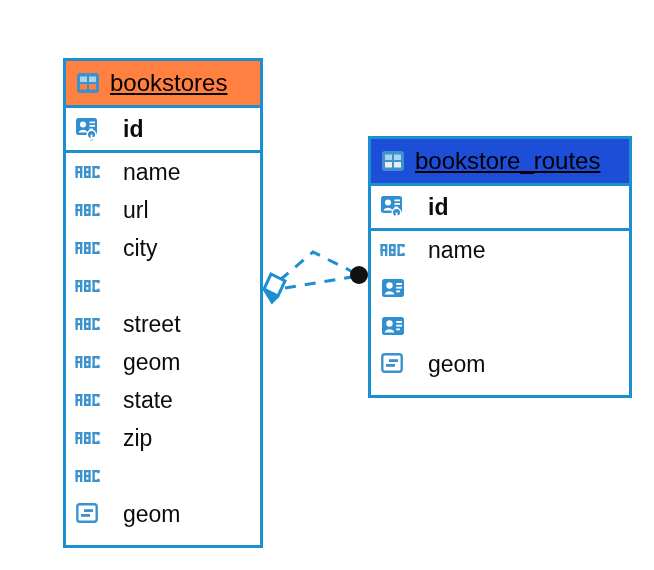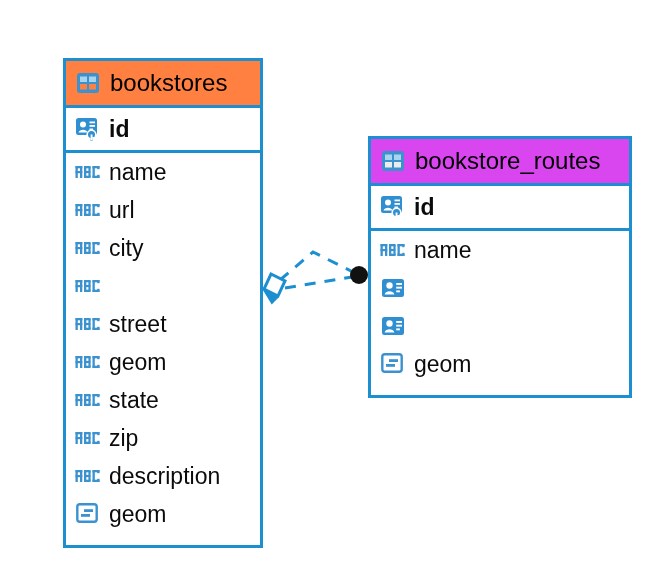--- a/index.html
+++ b/index.html
@@ -31,23 +31,24 @@
   .entity-header {
     display: flex;
     align-items: center;
     box-sizing: border-box;
     height: 44px;
     padding: 0 8px 0 9px;
     gap: 9px;
     font-size: 24px;
     color: #000000;
     white-space: nowrap;
+    text-decoration: underline;
   }
   .entity-header.orange { background: #ff8040; }
-  .entity-header.grey   { background: #d946ef; }
+  .entity-header.grey   { background: #1d4ed8; }
 
   .header-sep {
     height: 3px;
     background: #1b8fd0;
   }
 
   .pk-section { background: #ffffff; }
 
   .field-row {
     display: flex;
@@ -55,21 +56,21 @@
     box-sizing: border-box;
     height: 38px;
     padding: 0 8px 0 9px;
     gap: 8px;
     font-size: 23px;
     color: #0b0b0b;
     white-space: nowrap;
   }
   .field-row.pk { font-weight: bold; height: 42px; }
 
-  .field-label { line-height: 1; }
+  .field-label { line-height: 1; margin-left: 14px; }
 
   .icon {
     flex: 0 0 auto;
     display: inline-flex;
     align-items: center;
     justify-content: center;
     width: 26px;
     height: 26px;
   }
   .icon svg { display: block; }
@@ -356,21 +357,20 @@
               <rect x="13.4" y="2" width="2.2" height="4.5"></rect>
                 <rect x="13.4" y="7.6" width="2.2" height="4.5"></rect>
               <rect x="17.5" y="1" width="2.3" height="12"></rect>
                 <rect x="17.5" y="1" width="7" height="2.3"></rect>
               <rect x="17.5" y="10.7" width="7" height="2.3"></rect>
                 <rect x="22.2" y="1" width="2.3" height="3.2"></rect>
               <rect x="22.2" y="9.8" width="2.3" height="3.2"></rect>
             </g>
           </svg>
         </span>
-        <span class="field-label">description</span>
       </div>
 
       <div class="field-row">
         <span class="icon">
           <svg width="24" height="22" viewBox="0 0 24 22">
             <rect x="1.3" y="1.3" width="19.4" height="17.4" rx="2.5" fill="#ffffff" stroke="#3b92cf" stroke-width="2.4"></rect>
             <rect x="8" y="6.2" width="9" height="2.8" fill="#3b92cf"></rect>
             <rect x="5" y="11" width="9" height="2.8" fill="#3b92cf"></rect>
           </svg>
         </span>

